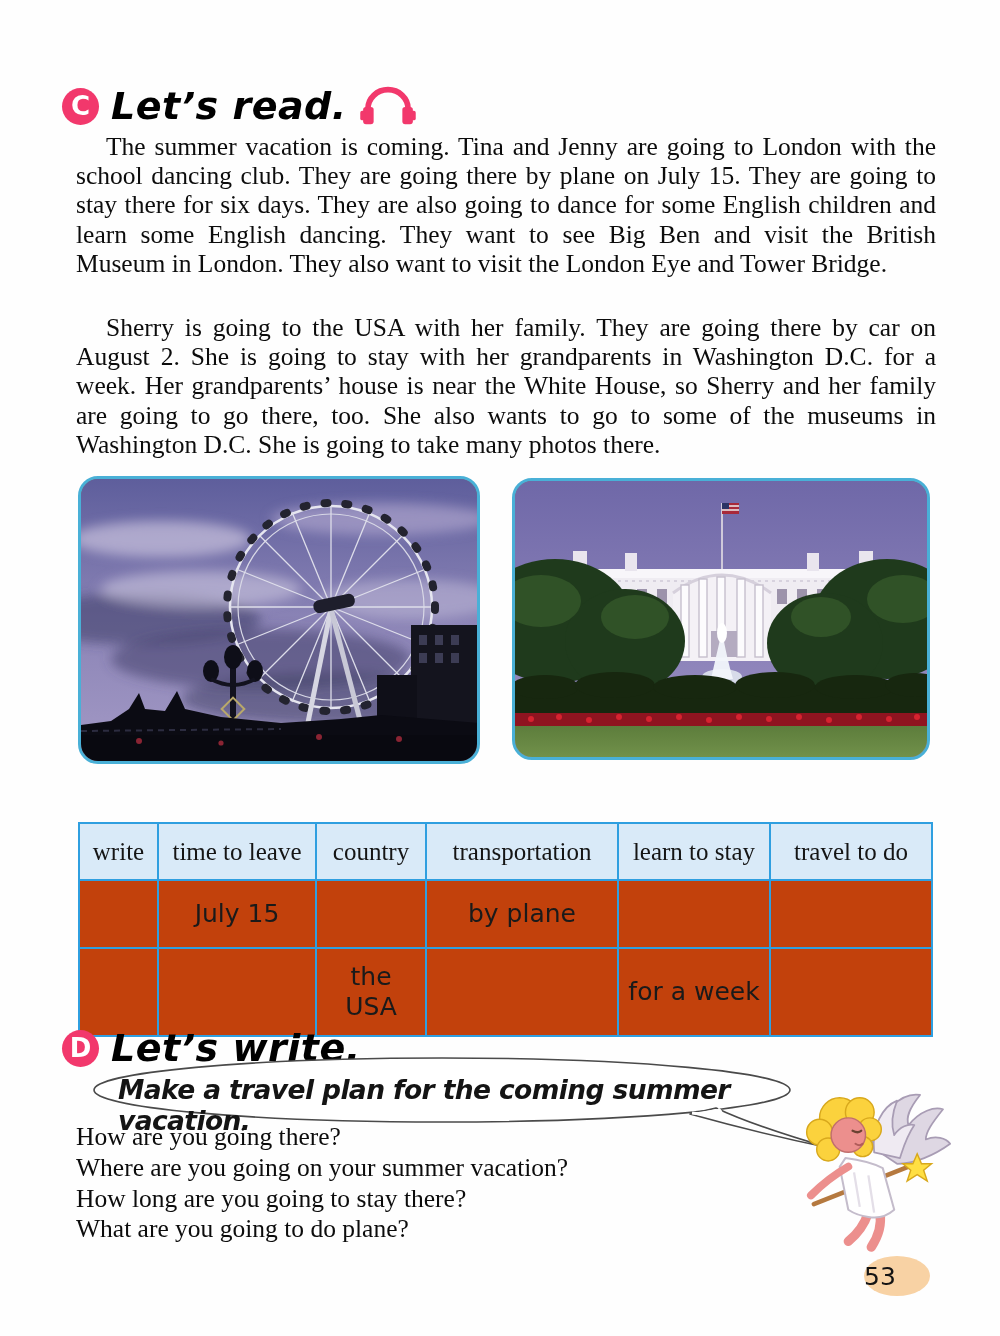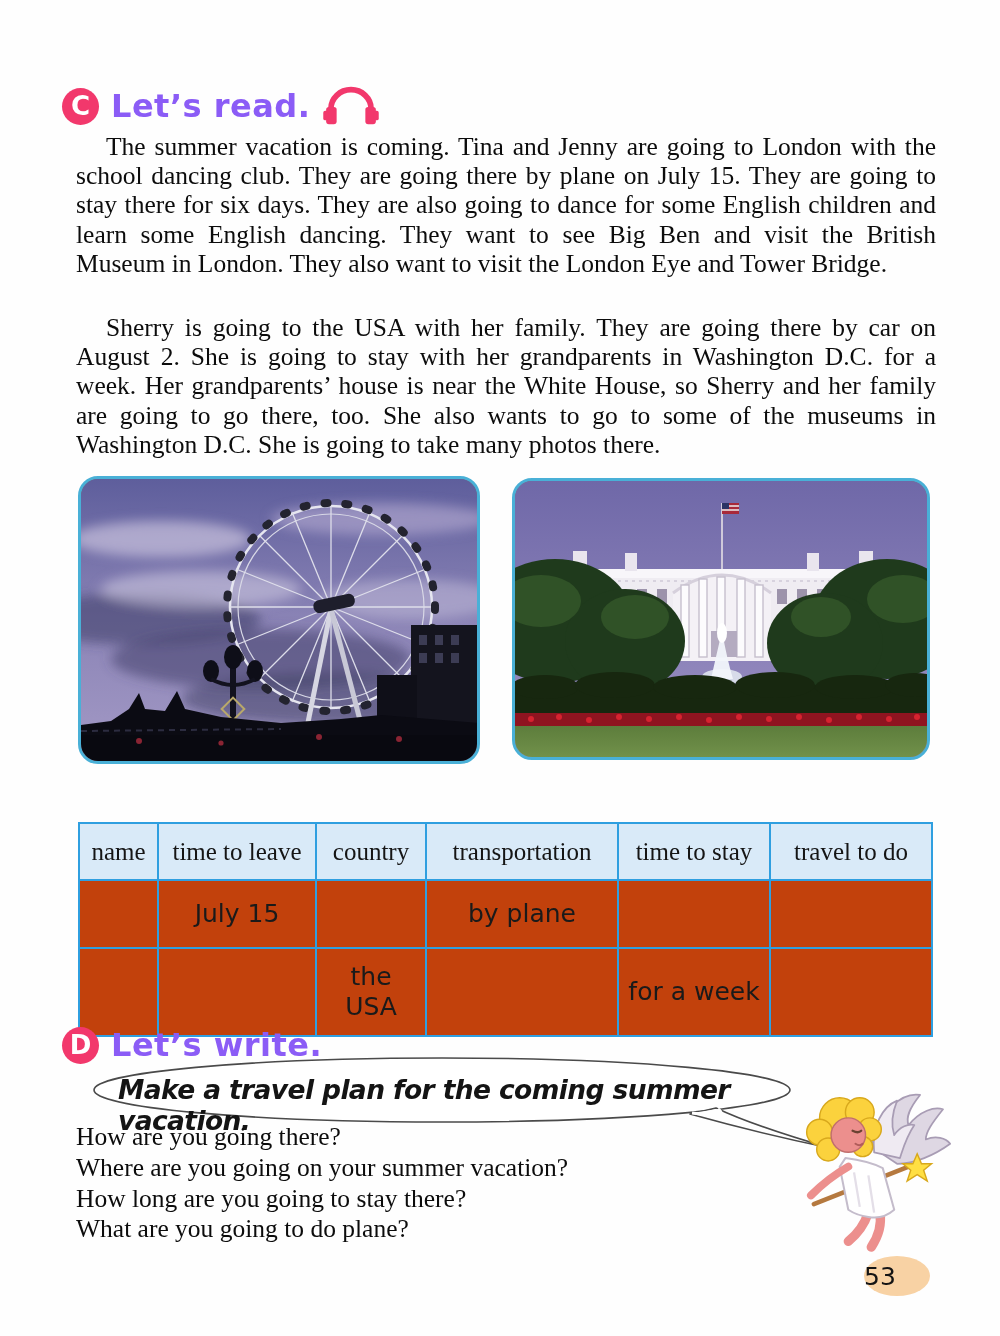--- a/index.html
+++ b/index.html
@@ -10,22 +10,22 @@
   }
   
   .sec-header{position:absolute;display:flex;align-items:center;gap:12px;}
   .badge{
     width:37px;height:37px;border-radius:50%;
     background:#f2386c;color:#fff;
     font-family:"DejaVu Sans", sans-serif;font-weight:bold;font-size:26px;
     display:flex;align-items:center;justify-content:center;
   }
   .sec-title{
-    font-family:"DejaVu Sans", sans-serif;font-weight:bold;font-size:32px;
-    color:#8b5cf6;letter-spacing:.5px;
+    font-family:"DejaVu Sans", sans-serif;font-weight:bold;font-size:38px;
+    color:#000000;letter-spacing:.5px;font-style:italic;
   }
   
   .para{
     position:absolute;left:76px;width:860px;
     font-size:25.5px;line-height:29.2px;text-align:justify;
     text-indent:30px;color:#0c0c0c;
   }
   
   .photo{
     position:absolute;border:3px solid #49b0d7;border-radius:20px;
@@ -291,25 +291,25 @@
     <colgroup>
       <col style="width:79px">
         <col style="width:158px">
         <col style="width:110px">
       <col style="width:192px">
         <col style="width:152px">
         <col style="width:162px">
     </colgroup>
     <tbody>
         <tr>
-      <th>name</th>
+      <th>write</th>
       <th>time to leave</th>
       <th>country</th>
       <th>transportation</th>
-      <th>time to stay</th>
+      <th>learn to stay</th>
       <th>travel to do</th>
     </tr>
     <tr class="r1">
       <td></td>
       <td>July 15</td>
       <td></td>
       <td>by plane</td>
       <td></td>
       <td></td>
     </tr>

